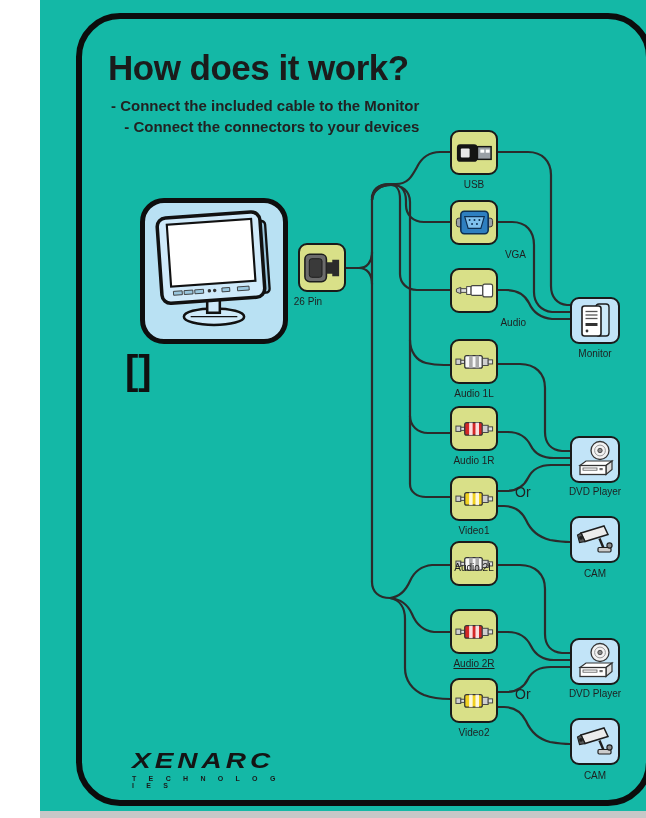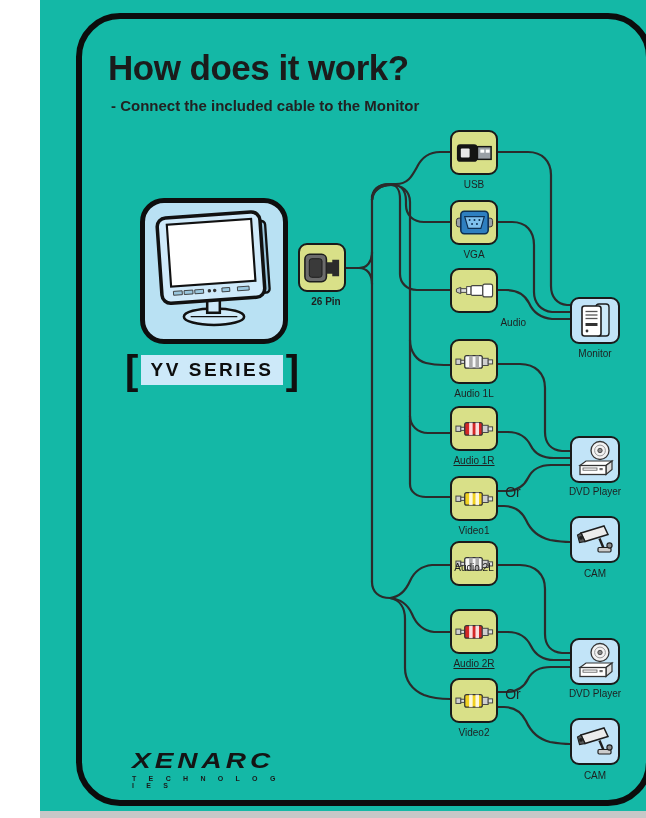--- a/index.html
+++ b/index.html
@@ -11,21 +11,21 @@
   .title{position:absolute;left:68px;top:48px;font-size:35px;font-weight:bold;letter-spacing:-0.5px;color:#1b1b1b;}
   .bullets{position:absolute;left:71px;top:95px;font-size:15px;font-weight:bold;line-height:21px;color:#222;text-align:right;}
   .cables{position:absolute;left:0;top:0;z-index:0;}
   .box{position:absolute;box-sizing:border-box;border-radius:9px;z-index:1;display:flex;align-items:center;justify-content:center;}
   .conn{width:48px;height:45px;background:#d9e088;border:2.5px solid #1a1a1a;}
   .dev{width:50px;height:47px;background:#c2e4f8;border:2.5px solid #1a1a1a;}
   .monitor-box{left:100px;top:198px;width:148px;height:146px;background:#b9e1f3;
                border:5px solid #0e0e0e;border-radius:24px;}
   .pin-box{left:258px;top:243px;width:48px;height:49px;background:#d9e088;border:2.5px solid #1a1a1a;}
   .lbl{position:absolute;z-index:1;text-align:center;font-size:10px;color:#1f1f1f;}
-  .or{position:absolute;z-index:1;font-size:14px;color:#222;text-align:center;width:34px;left:456px;}
+  .or{position:absolute;z-index:1;font-size:14px;color:#222;text-align:left;width:34px;left:475px;}
   .yv-wrap{position:absolute;left:85px;top:353px;width:174px;display:flex;align-items:center;z-index:1;}
   .yv-bracket{font-size:40px;font-weight:bold;color:#101010;line-height:34px;font-family:"Liberation Sans",sans-serif;}
   .yv-bar{flex:1;margin:0 3px;background:#cde9f9;height:30px;display:flex;align-items:center;justify-content:center;
           font-size:19px;font-weight:bold;letter-spacing:2.5px;color:#0d0d0d;}
   .logo{position:absolute;left:92px;top:747px;z-index:1;width:160px;text-align:left;}
   .logo-name{font-size:28px;font-weight:bold;letter-spacing:4px;color:#141414;transform:scaleY(0.82);
              transform-origin:left top;font-style:italic;}
   .logo-sub{font-size:7px;letter-spacing:5.2px;color:#1a1a1a;margin-top:-4px;font-weight:bold;}
 </style>
 </head>
@@ -70,20 +70,21 @@
       <path d="M458 707 L464 707 C475 707 482 713 486 721 C490 730 498 739 510 742 C516 743 524 744 530 744"></path>
     </g>
   </svg>
 
   <div class="frame"></div>
   <div class="bottom-strip"></div>
 
   <div class="title">How does it work?</div>
   <div class="bullets">
     <div>- Connect the included cable to the Monitor</div>
+    <div>- Connect the connectors to your devices</div>
   </div>
 
   <div class="box monitor-box">
     <svg width="138" height="136" viewBox="0 0 140 140">
       <ellipse cx="70" cy="117" rx="31" ry="8.5" fill="#cfeafa" stroke="#111" stroke-width="2.6"></ellipse>
       <path d="M46 117 L94 117" stroke="#111" stroke-width="1.4"></path>
       <rect x="63" y="96" width="13" height="17" fill="#cfeafa" stroke="#111" stroke-width="2.6"></rect>
       <g transform="rotate(-4 70 58)">
         <rect x="115" y="22" width="10" height="74" rx="4" fill="#9bc7de" stroke="#111" stroke-width="2.4"></rect>
         <rect x="14" y="12" width="106" height="88" rx="9" fill="#cfeafa" stroke="#111" stroke-width="3.6"></rect>
@@ -93,32 +94,31 @@
         <rect x="48" y="88" width="9" height="4" fill="#9bc7de" stroke="#333" stroke-width="0.9"></rect>
         <circle cx="63" cy="90" r="1.8" fill="#333"></circle>
         <circle cx="68.5" cy="90" r="1.8" fill="#333"></circle>
         <rect x="76" y="88" width="8" height="4" fill="#9bc7de" stroke="#333" stroke-width="0.9"></rect>
         <rect x="92" y="88" width="12" height="4" fill="#9bc7de" stroke="#333" stroke-width="0.9"></rect>
       </g>
     </svg>
   </div>
   <div class="yv-wrap">
     <span class="yv-bracket">[</span>
-    <span class="yv-bar">YV SERIES</span>
     <span class="yv-bracket">]</span>
   </div>
 
   <div class="box pin-box">
     <svg width="43" height="44" viewBox="0 0 44 44">
       <rect x="4" y="8" width="22" height="28" rx="5" fill="#6b6b6b" stroke="#1d1d1d" stroke-width="1.6"></rect>
       <rect x="8.5" y="12.5" width="13" height="19" rx="2.5" fill="#3a3a3a" stroke="#1d1d1d" stroke-width="1"></rect>
       <path d="M26 16 L32 16 L32 13.5 L39 13.5 L39 30.5 L32 30.5 L32 28 L26 28 Z" fill="#2b2b2b"></path>
     </svg>
   </div>
-  <div class="lbl" style="left:254px;top:296px;width:64px;font-weight:bold;">26 Pin</div>
+  <div class="lbl" style="left:236px;top:296px;width:64px;">26 Pin</div>
 
   <div class="box conn" style="left:410px;top:130px;">
     <svg width="43" height="40" viewBox="0 0 44 40">
       <rect x="4" y="11" width="21" height="18" rx="3.5" fill="#141414"></rect>
       <rect x="8" y="15.5" width="9" height="9" rx="1" fill="#e9e9e9"></rect>
       <rect x="25" y="13.5" width="14" height="13" fill="#9aa0a6" stroke="#141414" stroke-width="1.5"></rect>
       <rect x="28" y="16.5" width="4" height="3.2" fill="#fff"></rect>
       <rect x="33.5" y="16.5" width="4" height="3.2" fill="#fff"></rect>
     </svg>
   </div>
@@ -130,21 +130,21 @@
       <rect x="34.5" y="15" width="6" height="9" rx="2.5" fill="#9aa0a6" stroke="#333" stroke-width="1"></rect>
       <rect x="8" y="8" width="28" height="23" rx="3.5" fill="#2e7fc0" stroke="#0d2f52" stroke-width="1.6"></rect>
       <path d="M12 13.5 L32 13.5 L28.5 25.5 L15.5 25.5 Z" fill="#7fc0ec" stroke="#0d2f52" stroke-width="1.2"></path>
       <circle cx="17" cy="17" r="1" fill="#0d2f52"></circle>
         <circle cx="22" cy="17" r="1" fill="#0d2f52"></circle>
       <circle cx="27" cy="17" r="1" fill="#0d2f52"></circle>
       <circle cx="19.5" cy="21" r="1" fill="#0d2f52"></circle>
         <circle cx="24.5" cy="21" r="1" fill="#0d2f52"></circle>
     </svg>
   </div>
-  <div class="lbl" style="left:382px;top:249px;width:104px;">VGA</div>
+  <div class="lbl" style="left:382px;top:249px;width:104px;text-align:right;">VGA</div>
 
   <div class="box conn" style="left:410px;top:268px;">
     <svg width="43" height="40" viewBox="0 0 44 40">
       <path d="M3.5 18 L8 16.2 L8 22.8 L3.5 21 Z" fill="#c4c4c4" stroke="#444" stroke-width="1"></path>
       <rect x="8" y="17.6" width="6" height="3.8" fill="#e2e2e2" stroke="#444" stroke-width="1"></rect>
       <rect x="14" y="15.5" width="4.5" height="8" fill="#fff" stroke="#444" stroke-width="1"></rect>
       <rect x="18.5" y="14.5" width="12" height="10" rx="1.5" fill="#fff" stroke="#444" stroke-width="1.2"></rect>
       <rect x="30.5" y="13" width="10" height="13" rx="2" fill="#fff" stroke="#444" stroke-width="1.2"></rect>
     </svg>
   </div>
@@ -167,21 +167,21 @@
     <svg width="43" height="40" viewBox="0 0 44 40">
       <rect x="3" y="17" width="5" height="5.5" fill="#cfcfcf" stroke="#444" stroke-width="1"></rect>
       <rect x="8" y="18.2" width="4" height="3.2" fill="#e0e0e0" stroke="#444" stroke-width="1"></rect>
       <rect x="12" y="13.5" width="18" height="12.8" rx="2" fill="#d42727" stroke="#333" stroke-width="1.3"></rect>
       <rect x="16.5" y="13.5" width="3.6" height="12.8" fill="#ffffff" opacity="0.85"></rect>
       <rect x="23" y="13.5" width="3.6" height="12.8" fill="#ffffff" opacity="0.85"></rect>
       <rect x="30" y="16.2" width="6" height="7.4" fill="#cfcfcf" stroke="#444" stroke-width="1"></rect>
       <rect x="36" y="17.8" width="4.5" height="4.2" fill="#e0e0e0" stroke="#444" stroke-width="1"></rect>
     </svg>
   </div>
-  <div class="lbl" style="left:382px;top:455px;width:104px;text-decoration:underline;">Audio 1R</div>
+  <div class="lbl" style="left:382px;top:455px;width:104px;">Audio 1R</div>
 
   <div class="box conn" style="left:410px;top:476px;">
     <svg width="43" height="40" viewBox="0 0 44 40">
       <rect x="3" y="17" width="5" height="5.5" fill="#cfcfcf" stroke="#444" stroke-width="1"></rect>
       <rect x="8" y="18.2" width="4" height="3.2" fill="#e0e0e0" stroke="#444" stroke-width="1"></rect>
       <rect x="12" y="13.5" width="18" height="12.8" rx="2" fill="#f0d020" stroke="#333" stroke-width="1.3"></rect>
       <rect x="16.5" y="13.5" width="3.6" height="12.8" fill="#ffffff" opacity="0.85"></rect>
       <rect x="23" y="13.5" width="3.6" height="12.8" fill="#ffffff" opacity="0.85"></rect>
       <rect x="30" y="16.2" width="6" height="7.4" fill="#cfcfcf" stroke="#444" stroke-width="1"></rect>
       <rect x="36" y="17.8" width="4.5" height="4.2" fill="#e0e0e0" stroke="#444" stroke-width="1"></rect>

